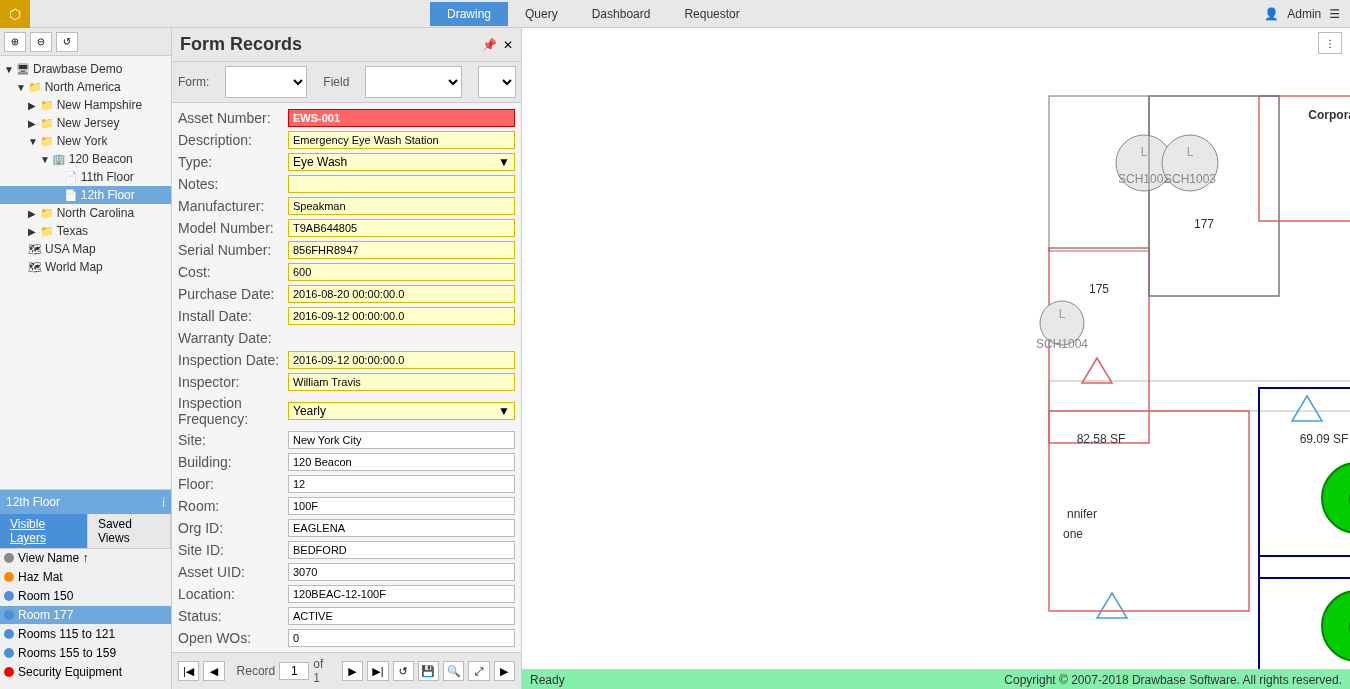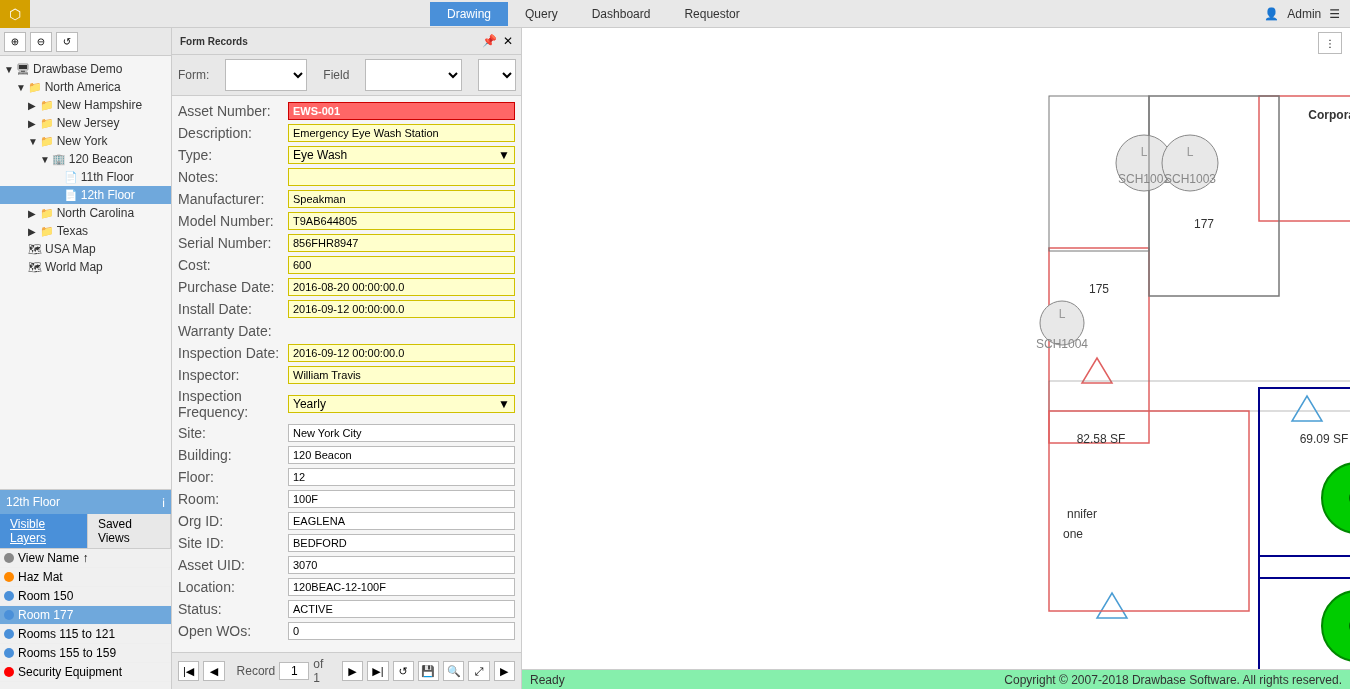--- a/index.html
+++ b/index.html
@@ -149,21 +149,21 @@
     }
     .form-header {
       background: #e8e8e8;
       padding: 6px 8px;
       border-bottom: 1px solid #ccc;
       display: flex;
       align-items: center;
       justify-content: space-between;
     }
     .form-header-title {
-      font-size: 10px;
+      font-size: 18px;
       font-weight: bold;
       color: #333;
     }
     .form-header-icons {
       display: flex; gap: 6px;
     }
     .form-filter-row {
       background: #e8e8e8;
       padding: 4px 6px;
       border-bottom: 1px solid #ccc;

